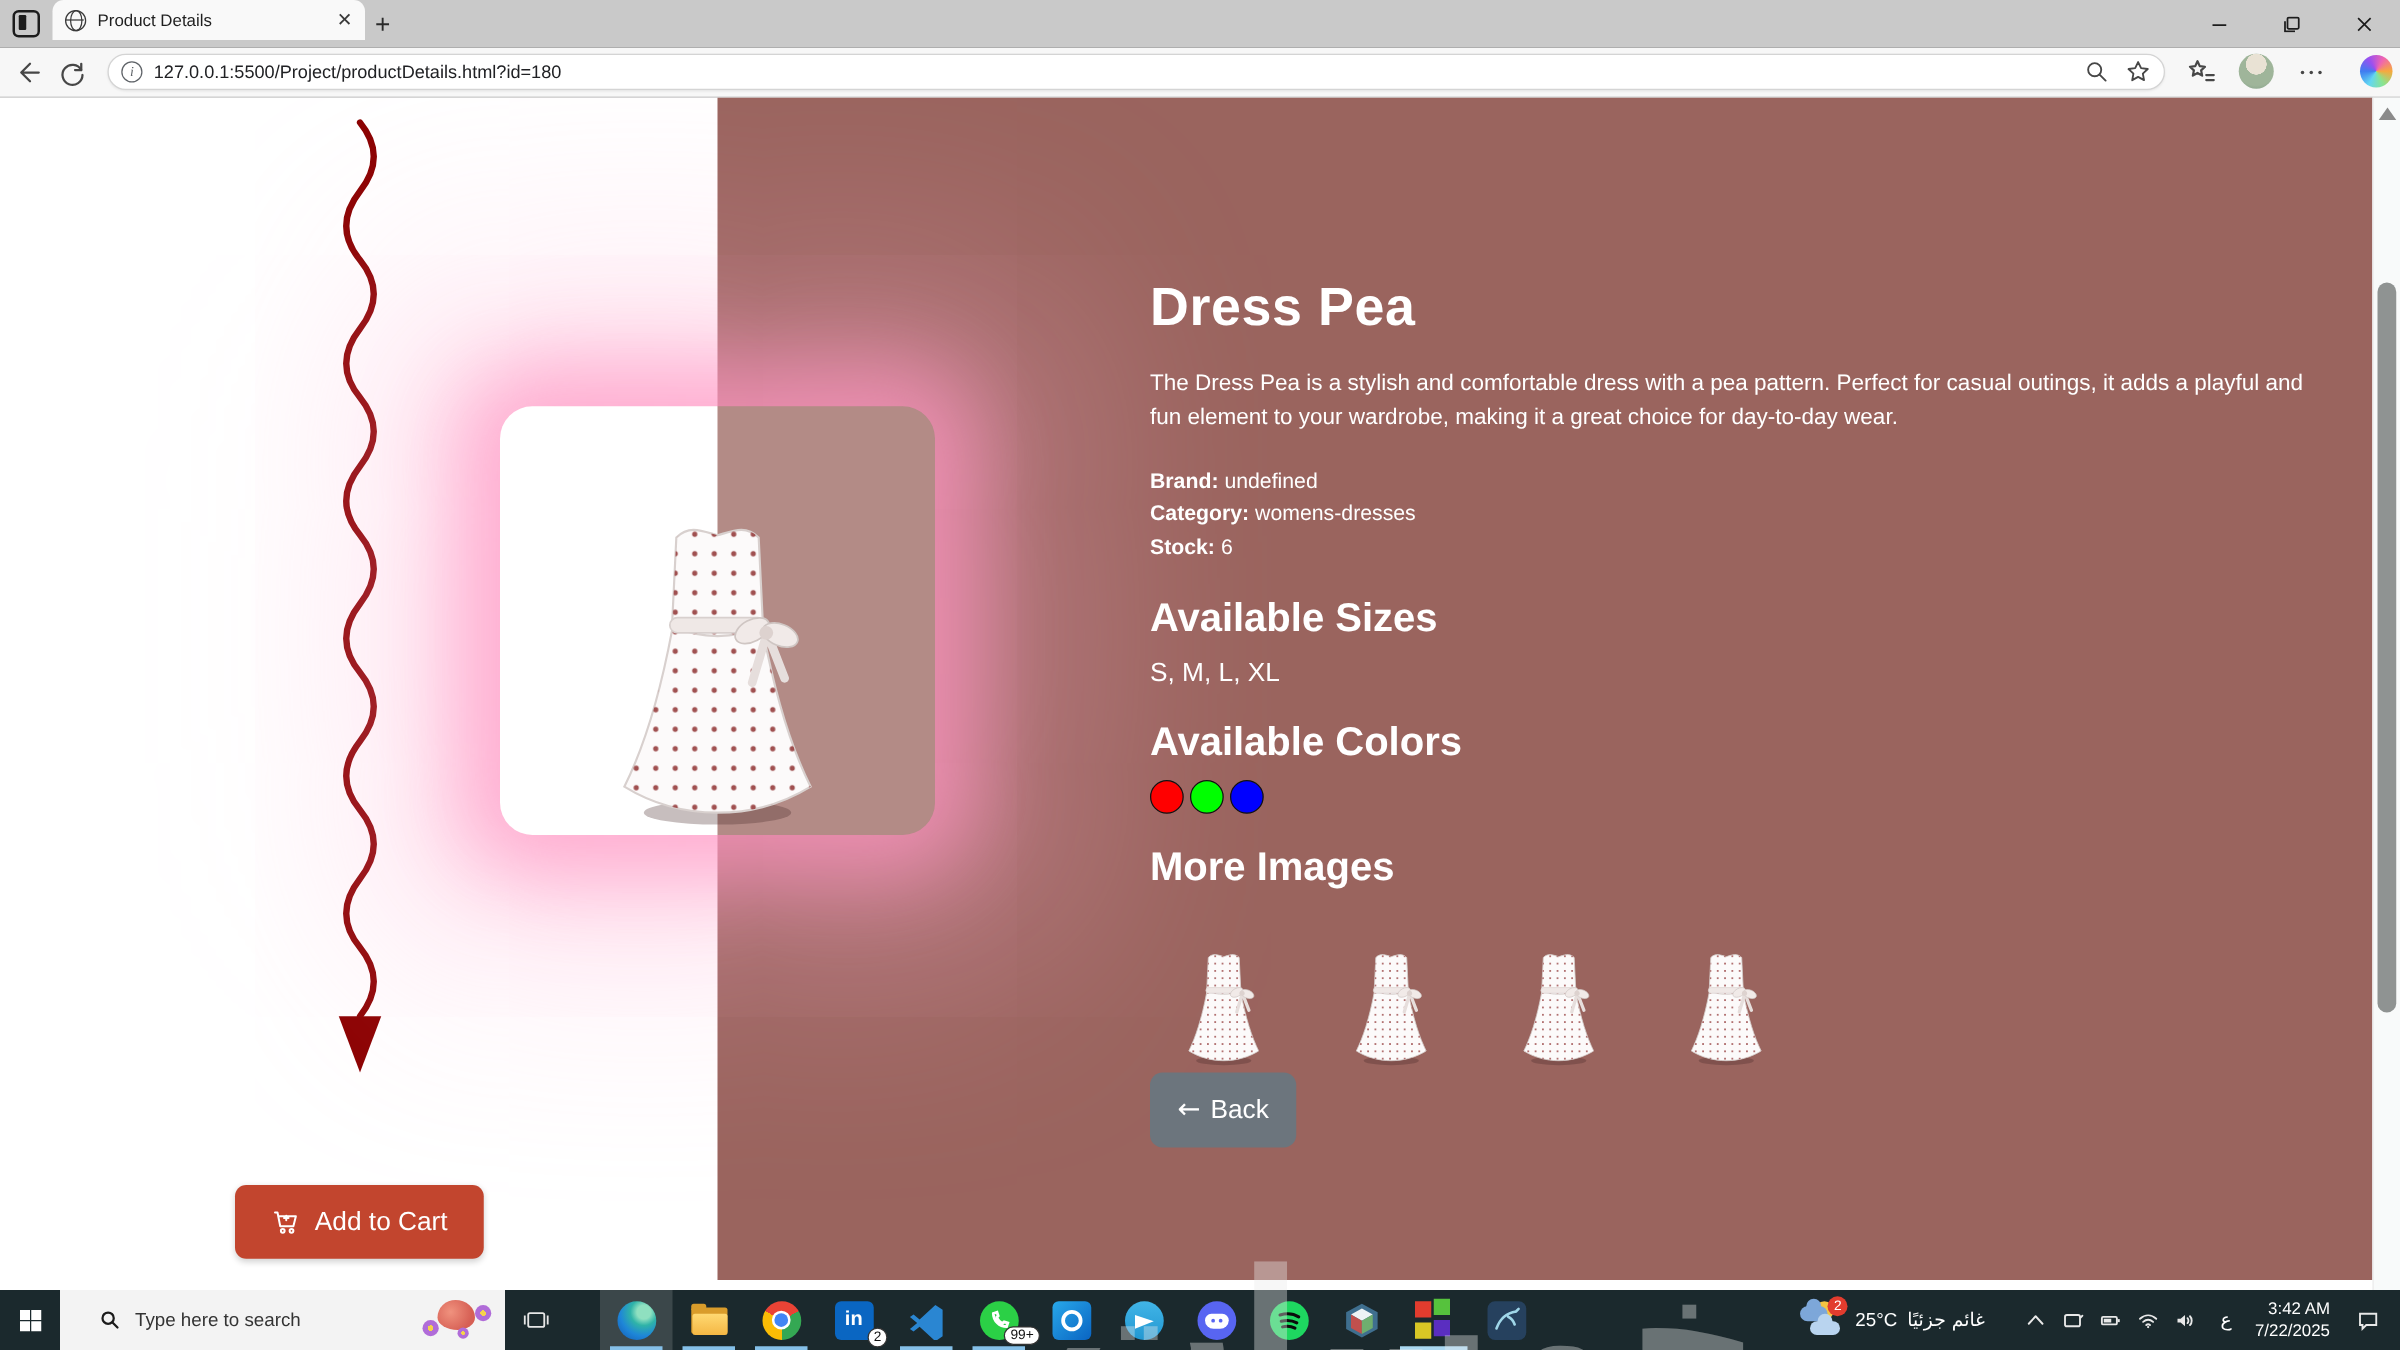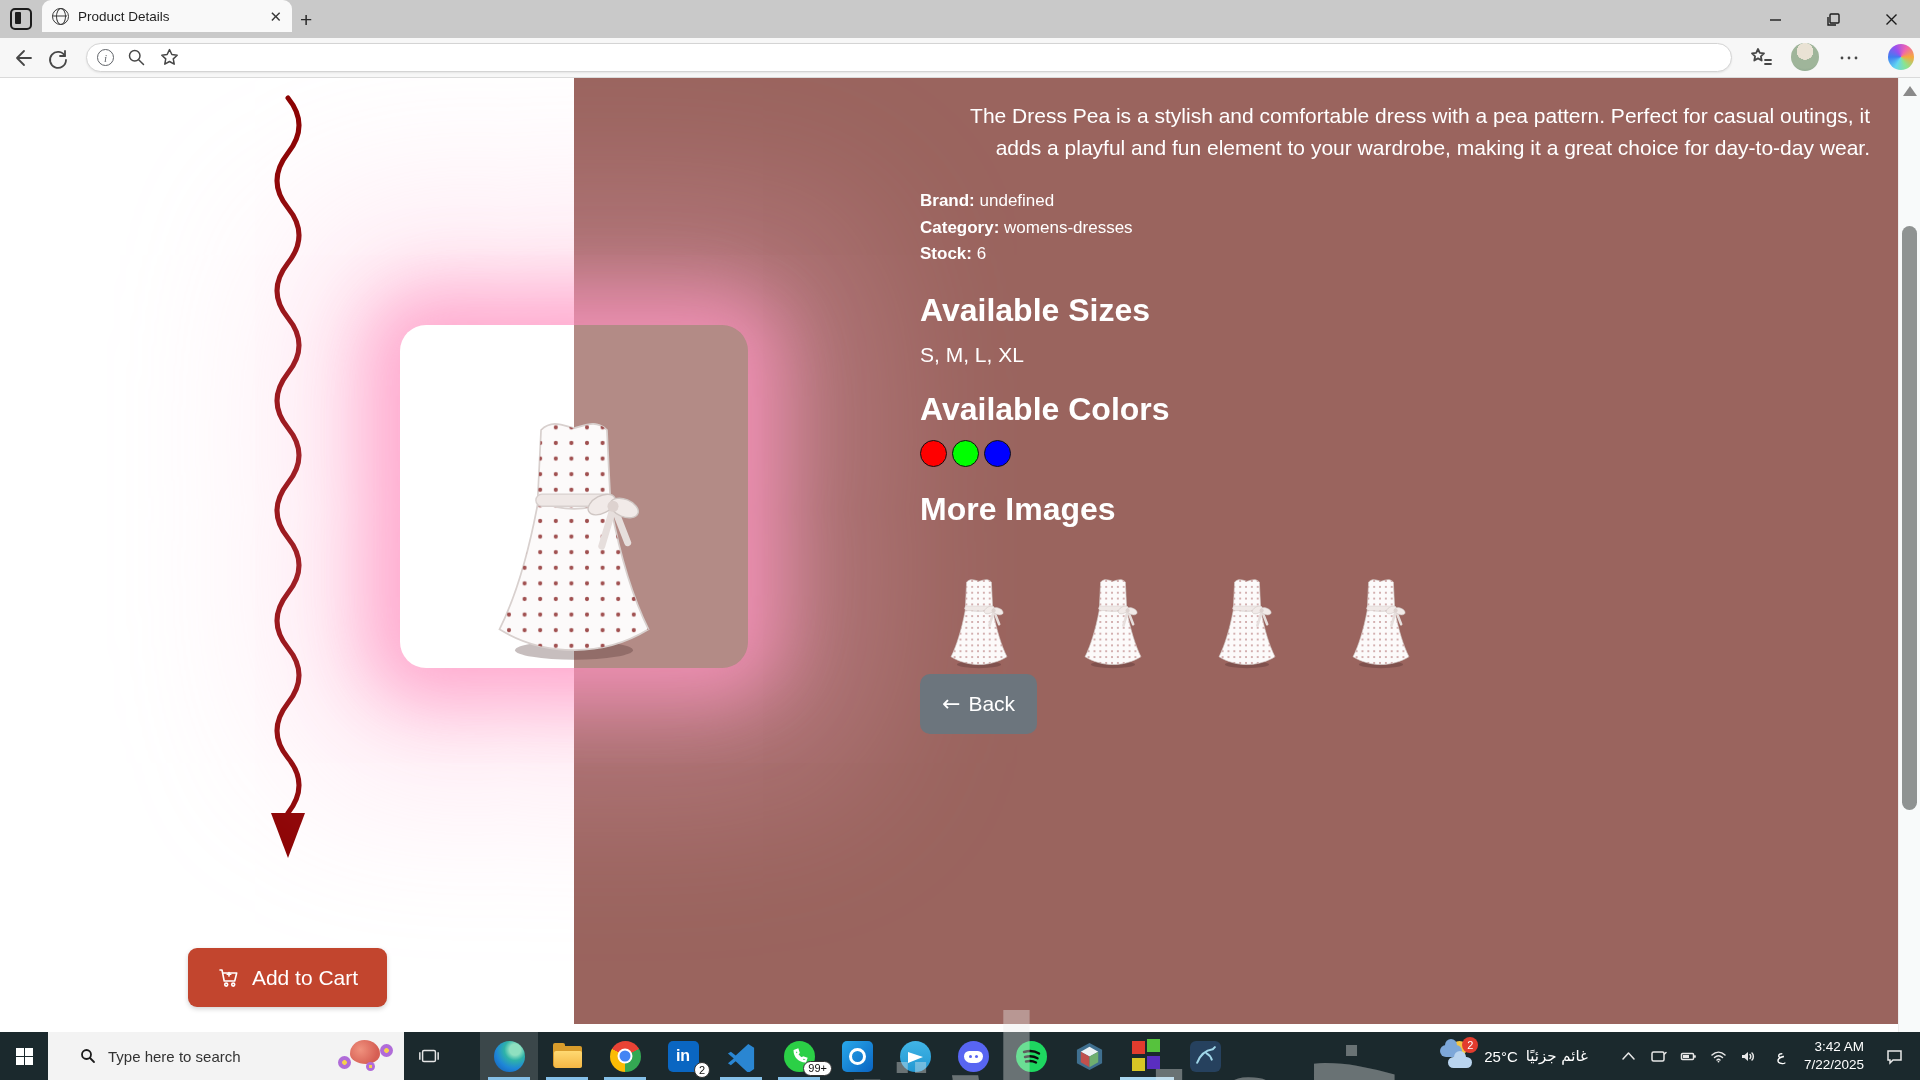--- a/index.html
+++ b/index.html
@@ -42,21 +42,21 @@
   .product-card { position:absolute; left:400px; top:247px; width:348px; height:343px; border-radius:26px; background:rgba(255,255,255,0.25);
      box-shadow:0 0 70px 35px rgba(255,150,195,0.75), 0 0 170px 115px rgba(255,178,212,0.32); }
   .dress-main { position:absolute; left:50%; bottom:4px; transform:translateX(-50%); width:208px; height:260px; }
 
   .add-cart { position:absolute; left:188px; top:870px; width:199px; height:59px; background:#c2452e; border:none; border-radius:9px; color:#fff;
      font-family:"Liberation Sans",sans-serif; font-size:21px; display:flex; align-items:center; justify-content:center; gap:11px; box-shadow:0 2px 5px rgba(0,0,0,0.18); }
   .add-cart svg { width:24px; height:24px; stroke:#fff; fill:none; stroke-width:1.6; stroke-linecap:round; stroke-linejoin:round; }
 
   .prod-col { position:absolute; left:346px; top:0; width:950px; color:#fff; }
   .prod-title { margin-top:144px; font-size:43px; font-weight:700; letter-spacing:0.5px; }
-  .prod-desc { margin-top:22px; font-size:21px; line-height:1.52; font-weight:400;text-align:right; }
+  .prod-desc { margin-top:22px; font-size:18px; line-height:1.52; font-weight:400; }
   .meta { margin-top:24px; font-size:17px; line-height:1.57; }
   .meta b { font-weight:700; }
   .price { margin-top:26px; font-size:22px; }
   .h2 { margin-top:24px; font-size:32px; font-weight:700; }
   .sizes { margin-top:14px; font-size:21px; }
   .swatches { margin-top:12px; display:flex; gap:5px; }
   .swatch { width:27px; height:27px; border-radius:50%; border:1.6px solid #111; }
   .thumbs { margin-top:44px; display:flex; gap:56px; padding-left:20px; height:100px; }
   .thumbs svg { width:78px; height:98px; }
   .back-btn { margin-top:2px; width:117px; height:60px; background:#6c757d; border:none; border-radius:10px; color:#fff; font-size:21px;
@@ -195,20 +195,21 @@
       <svg viewBox="0 0 24 24">
           <path d="M14 5l-7 7 7 7M7 12h14"></path>
         </svg></div>
     <div class="tool-ic" style="left:46px">
       <svg viewBox="0 0 24 24">
           <path d="M19 5v5h-5"></path>
           <path d="M19 10a8 8 0 1 0 1 4"></path>
         </svg></div>
     <div class="addressbar">
       <div class="info-ic">i</div>
+      <div class="url">127.0.0.1:5500/Project/productDetails.html?id=180</div>
       <div class="addr-ic">
         <svg viewBox="0 0 24 24">
             <circle cx="10" cy="10" r="6"></circle>
             <path d="M14.5 14.5L20 20"></path>
           </svg></div>
       <div class="addr-ic">
         <svg viewBox="0 0 24 24">
             <path d="M12 3l2.7 5.6 6.1.8-4.5 4.2 1.1 6-5.4-3-5.4 3 1.1-6L3.2 9.4l6.1-.8z"></path>
           </svg></div>
     </div>
@@ -246,20 +247,21 @@
       <svg viewBox="0 0 24 24">
         <path d="M3 4h2l2.2 11h10.5l2-8H6"></path>
           <path d="M12 6.5v3.6M10.2 8.3h3.6"></path>
         <circle cx="9.2" cy="18.6" r="1.5"></circle>
           <circle cx="16.2" cy="18.6" r="1.5"></circle>
         </svg>
       <span>Add to Cart</span>
     </button>
 
     <div class="prod-col" style="left:920px">
+      <div class="prod-title">Dress Pea</div>
       <div class="prod-desc">The Dress Pea is a stylish and comfortable dress with a pea pattern. Perfect for casual outings, it adds a playful and fun element to your wardrobe, making it a great choice for day-to-day wear.</div>
       <div class="meta">
         <div><b>Brand:</b> <span>undefined</span></div>
         <div><b>Category:</b> <span>womens-dresses</span></div>
         <div><b>Stock:</b> <span>6</span></div>
       </div>
       <div class="h2">Available Sizes</div>
       <div class="sizes">S, M, L, XL</div>
       <div class="h2">Available Colors</div>
       <div class="swatches">

